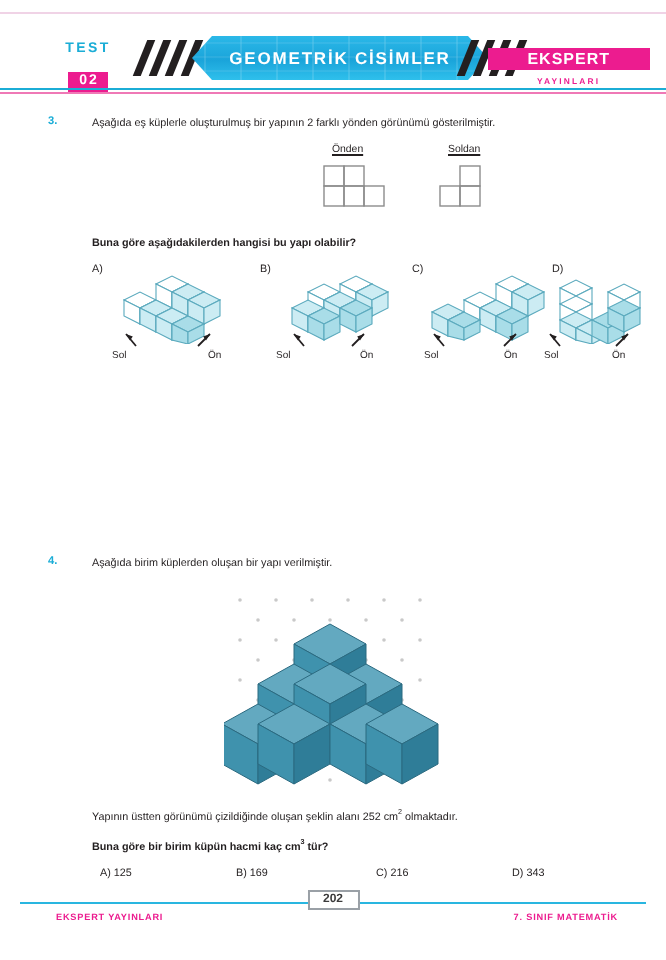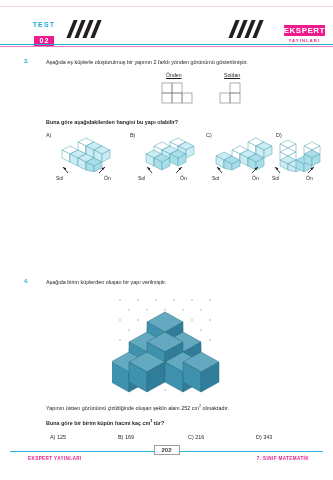--- a/index.html
+++ b/index.html
@@ -57,21 +57,21 @@
       linear-gradient(to bottom, rgba(255,255,255,.22) 1px, transparent 1px) 4px 3px/10px 7px;
   }
   .title-text {
     position:relative; color:#fff; font-size:8.5px; font-weight:bold;
     letter-spacing:.9px; white-space:nowrap;
   }
 
   .brand { position:absolute; right:8px; top:19px; text-align:center; }
   .brand-main {
     background:#ec1c8f; color:#fff; font-size:8px; font-weight:bold;
-    letter-spacing:.5px; padding:1px 0; display:inline-block; line-height:9px;
+    letter-spacing:.5px; padding:1px 20px; display:inline-block; line-height:9px;
   }
   .brand-sub {
     color:#ec1c8f; font-size:4.2px; font-weight:bold; letter-spacing:1.1px;
     margin-top:1px; line-height:5px;
   }
 
   
   .q { position:absolute; left:0; right:0; }
   .q-num {
     position:absolute; left:24px; font-size:5.6px; font-weight:bold; color:#1badd6;
@@ -125,20 +125,24 @@
     <div class="test-num">02</div>
   </div>
 
   <div class="slashL">
     <span></span>
       <span></span>
       <span></span>
       <span></span>
   </div>
 
+  <div class="title-bar">
+    <div class="circuit"></div>
+    <div class="title-text">GEOMETRİK CİSİMLER</div>
+  </div>
 
   <div class="slashR">
     <span></span>
       <span></span>
       <span></span>
       <span></span>
   </div>
 
   <div class="brand">
     <div class="brand-main">EKSPERT</div>

